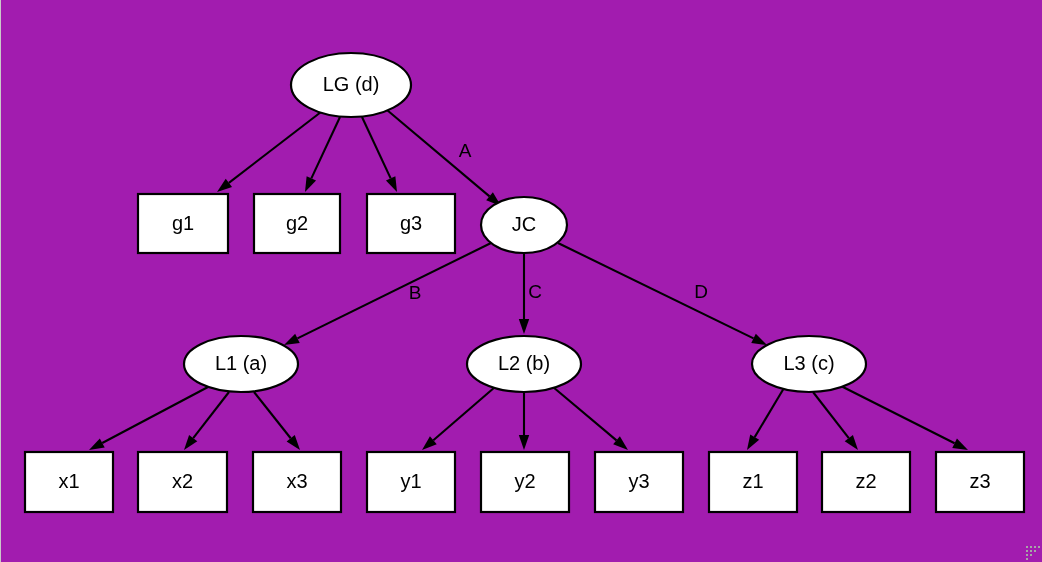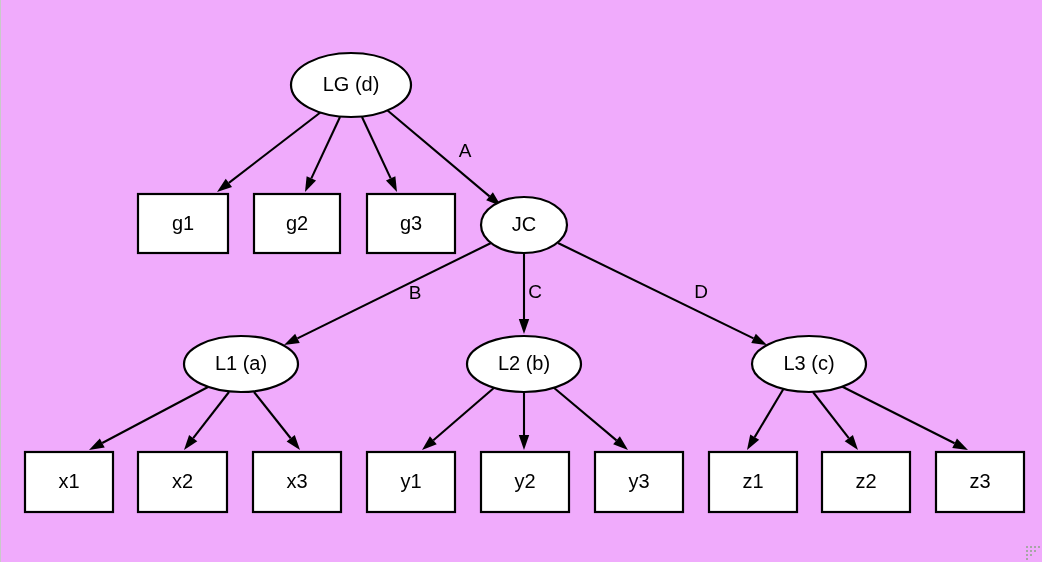--- a/index.html
+++ b/index.html
@@ -11,21 +11,21 @@
   body {
     width: 1042px;
     height: 562px;
     font-family: "Liberation Sans", sans-serif;
     overflow: hidden;
   }
   #canvas-wrap {
     position: relative;
     width: 1042px;
     height: 562px;
-    background: #f0abfc;
+    background: #a21caf;
     box-sizing: border-box;
     border-left: 1px solid #c9c9c9;
   }
   #diagram-svg {
     position: absolute;
     left: 0;
     top: 0;
     width: 1042px;
     height: 562px;
     display: block;

